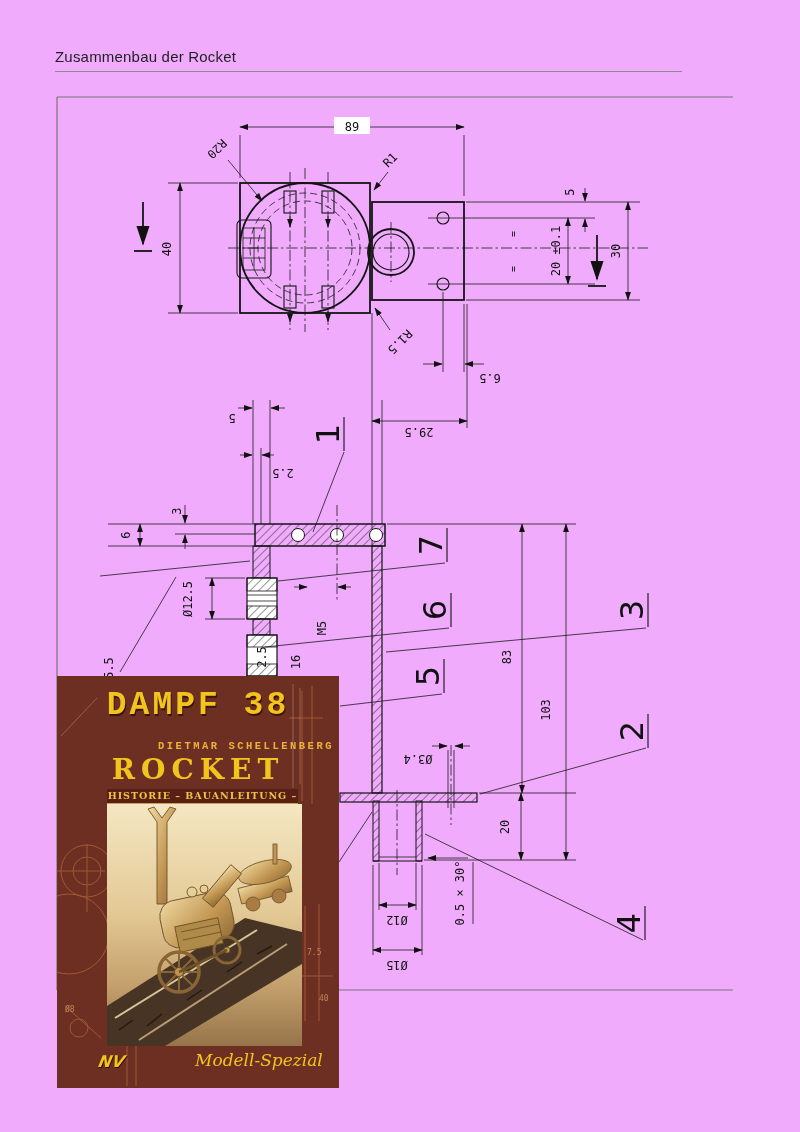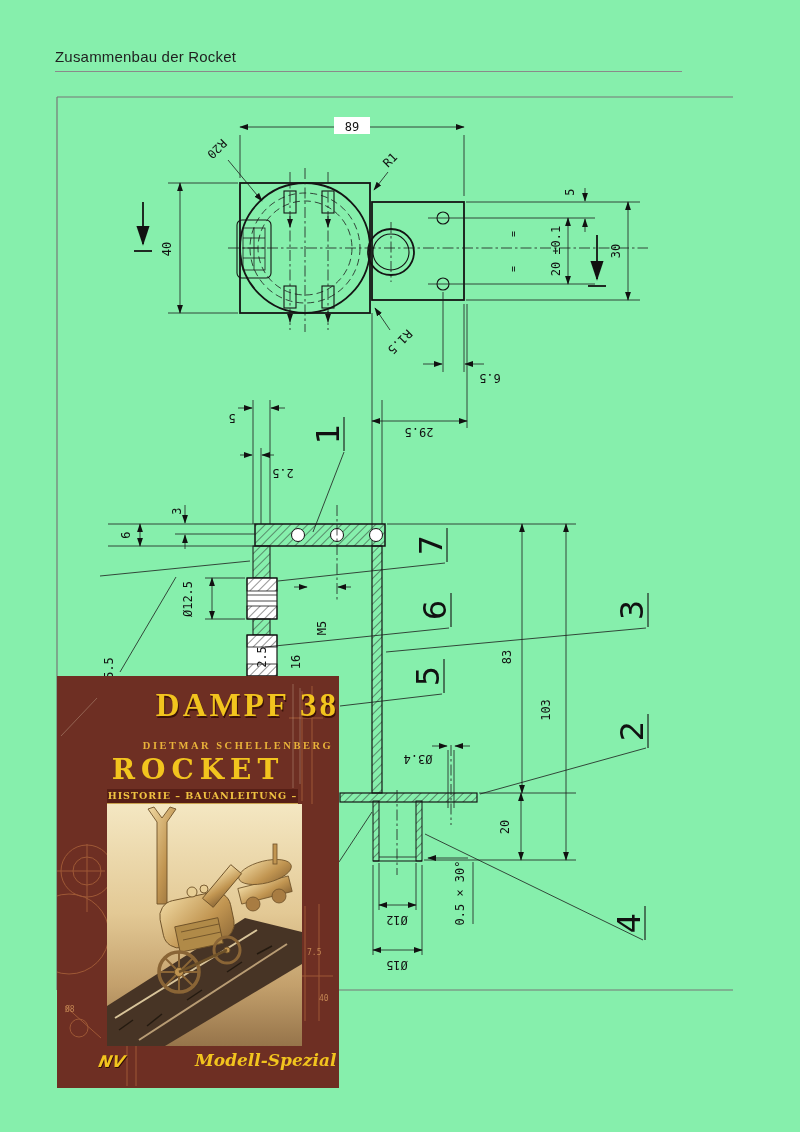--- a/index.html
+++ b/index.html
@@ -1,48 +1,48 @@
 <!DOCTYPE html>
 <html><head>
 <meta charset="utf-8">
 <style>
   html,body{margin:0;padding:0;background:#e8e8e8;}
-  .page{position:relative;width:800px;height:1132px;background:#86efac;overflow:hidden;
+  .page{position:relative;width:800px;height:1132px;background:#f0abfc;overflow:hidden;
         font-family:"Liberation Sans",sans-serif;}
   .hdr{position:absolute;left:55px;top:48px;font-size:15px;color:#1f1f1f;letter-spacing:.2px;}
   .hdr-rule{position:absolute;left:55px;top:71px;width:627px;height:1px;background:#8a8a8a;}
   svg.draw{position:absolute;left:0;top:0;}
   
   .fr{stroke:#777;stroke-width:1.2;fill:none}
   .k{stroke:#141414;stroke-width:1.8;fill:none}
   .m{stroke:#141414;stroke-width:1.1;fill:none}
   .t{stroke:#1c1c1c;stroke-width:.8;fill:none}
   .c{stroke:#1c1c1c;stroke-width:.8;fill:none;stroke-dasharray:11 3 2.5 3}
   .dsh{stroke:#1c1c1c;stroke-width:.8;fill:none;stroke-dasharray:7 4}
   .dt{font-family:"DejaVu Sans Mono",monospace;font-size:12px;fill:#111;}
   .dts{font-family:"DejaVu Sans Mono",monospace;font-size:10px;fill:#111;}
   .bal{font-family:"DejaVu Sans",sans-serif;font-size:32px;fill:#111;}
   
   .cover{position:absolute;left:57px;top:676px;width:282px;height:412px;background:#6E2F23;z-index:2;}
-  .cover .series{position:absolute;left:0;top:11px;width:100%;text-align:right;
-      font-family:Liberation Serif, serif;font-weight:bold;font-size:33px;color:#F2C41E;
+  .cover .series{position:absolute;left:0;top:11px;width:100%;text-align:center;
+      font-family:Liberation Mono, monospace;font-weight:bold;font-size:33px;color:#F2C41E;
       letter-spacing:3px;text-shadow:1px 2px 0 #3a1208;}
-  .cover .author{position:absolute;left:8px;top:64px;width:100%;text-align:center;
-      font-family:Liberation Serif, serif;font-weight:bold;font-size:10.5px;color:#E9B33A;letter-spacing:2.5px;padding-left:32px;}
+  .cover .author{position:absolute;left:16px;top:64px;width:100%;text-align:center;
+      font-family:Liberation Mono, monospace;font-weight:bold;font-size:10.5px;color:#E9B33A;letter-spacing:2.5px;padding-left:32px;}
   .cover .btitle{position:absolute;left:0;top:77px;width:100%;text-align:center;
       font-family:"DejaVu Serif",serif;font-weight:bold;font-size:28px;color:#F2C41E;letter-spacing:6px;}
   .cover .banner{position:absolute;left:50px;top:113px;width:191px;height:14px;background:#571F16;
       border-bottom:2px solid #C9A24E;text-align:center;line-height:14px;
       font-family:"DejaVu Serif",serif;font-weight:bold;font-size:9.5px;color:#F0C342;letter-spacing:1px;}
   .cover .photo{position:absolute;left:50px;top:128px;width:195px;height:242px;overflow:hidden;}
   .cover .logo{position:absolute;left:42px;top:376px;font-family:"DejaVu Sans",sans-serif;
       font-weight:bold;font-style:italic;font-size:16px;color:#F2C41E;transform:skewX(-12deg);
       text-shadow:1px 1px 0 #2e0d05;}
   .cover .imprint{position:absolute;left:138px;top:374px;font-family:"DejaVu Serif",serif;
-      font-weight:bold;font-style:italic;font-size:17px;color:#F2C41E;text-align:right;}
+      font-weight:normal;font-style:italic;font-size:17px;color:#F2C41E;text-align:right;}
   .cover svg.art{position:absolute;left:0;top:0;}
 </style>
 </head>
 <body>
 
 <div class="page">
 
   <div class="hdr">Zusammenbau der Rocket</div>
   <div class="hdr-rule"></div>
 

